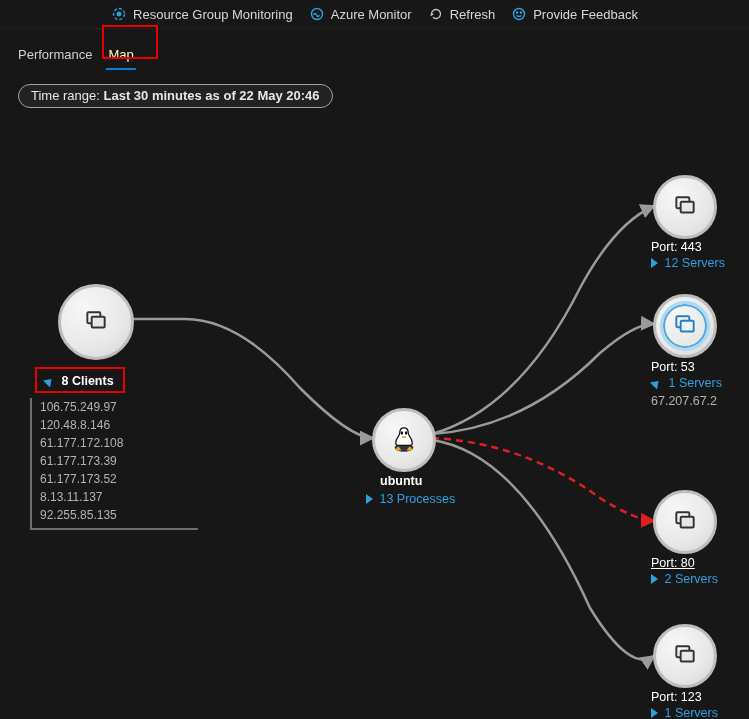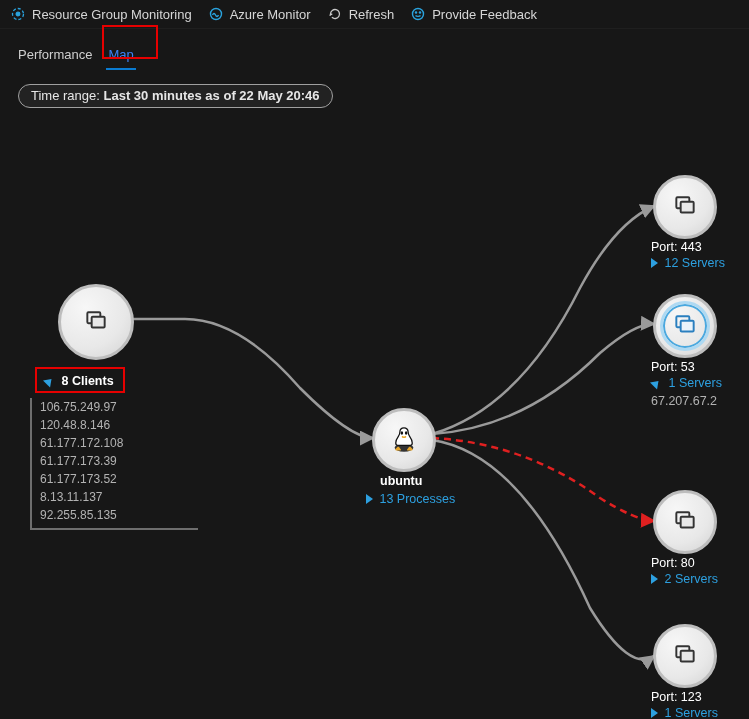--- a/index.html
+++ b/index.html
@@ -14,20 +14,21 @@
     overflow: hidden;
   }
   
   .toolbar {
     display: flex;
     align-items: center;
     gap: 16px;
     padding: 6px 10px;
     border-bottom: 1px solid #1f1f1f;
     background: #171717;
+    justify-content: center;
   }
   .toolbar-item {
     display: flex;
     align-items: center;
     gap: 6px;
     color: #d6d6d6;
     cursor: pointer;
     white-space: nowrap;
   }
   .toolbar-icon {
@@ -43,21 +44,21 @@
     gap: 8px;
     padding: 14px 14px 0 14px;
   }
   .tab {
     padding: 4px 4px 6px 4px;
     color: #cfcfcf;
     cursor: pointer;
     position: relative;
   }
   .tab.active {
-    color: #3b82f6;
+    color: #fef9c3;
   }
   .tab.active::after {
     content: "";
     position: absolute;
     left: 2px; right: 2px; bottom: -2px;
     height: 2px;
     background: #0a7bd1;
   }
   .highlight-box {
     border: 2px solid #e60000;
@@ -325,21 +326,21 @@
   <div class="node-circle" style="left:653px; top:382px; width:58px; height:58px;">
     <span class="stack-icon">
       <svg viewBox="0 0 24 24">
           <g fill="none" stroke="#333" stroke-width="1.8">
         <rect x="4" y="4" width="12" height="10" rx="1"></rect>
         <rect x="8" y="8" width="12" height="10" rx="1" fill="#e8e8e8"></rect>
           </g>
         </svg>
     </span>
   </div>
-  <div class="node-text" style="left:651px; top:448px;">Port: 80</div>
+  <div class="node-text" style="left:651px; top:448px;text-decoration:underline;">Port: 80</div>
   <div class="node-text blue-link" style="left:651px; top:464px;">
      <span class="blue-tri"></span>
      <span>2 Servers</span>
   </div>
 
   <div class="node-circle" style="left:653px; top:516px; width:58px; height:58px;">
     <span class="stack-icon">
       <svg viewBox="0 0 24 24">
           <g fill="none" stroke="#333" stroke-width="1.8">
         <rect x="4" y="4" width="12" height="10" rx="1"></rect>

